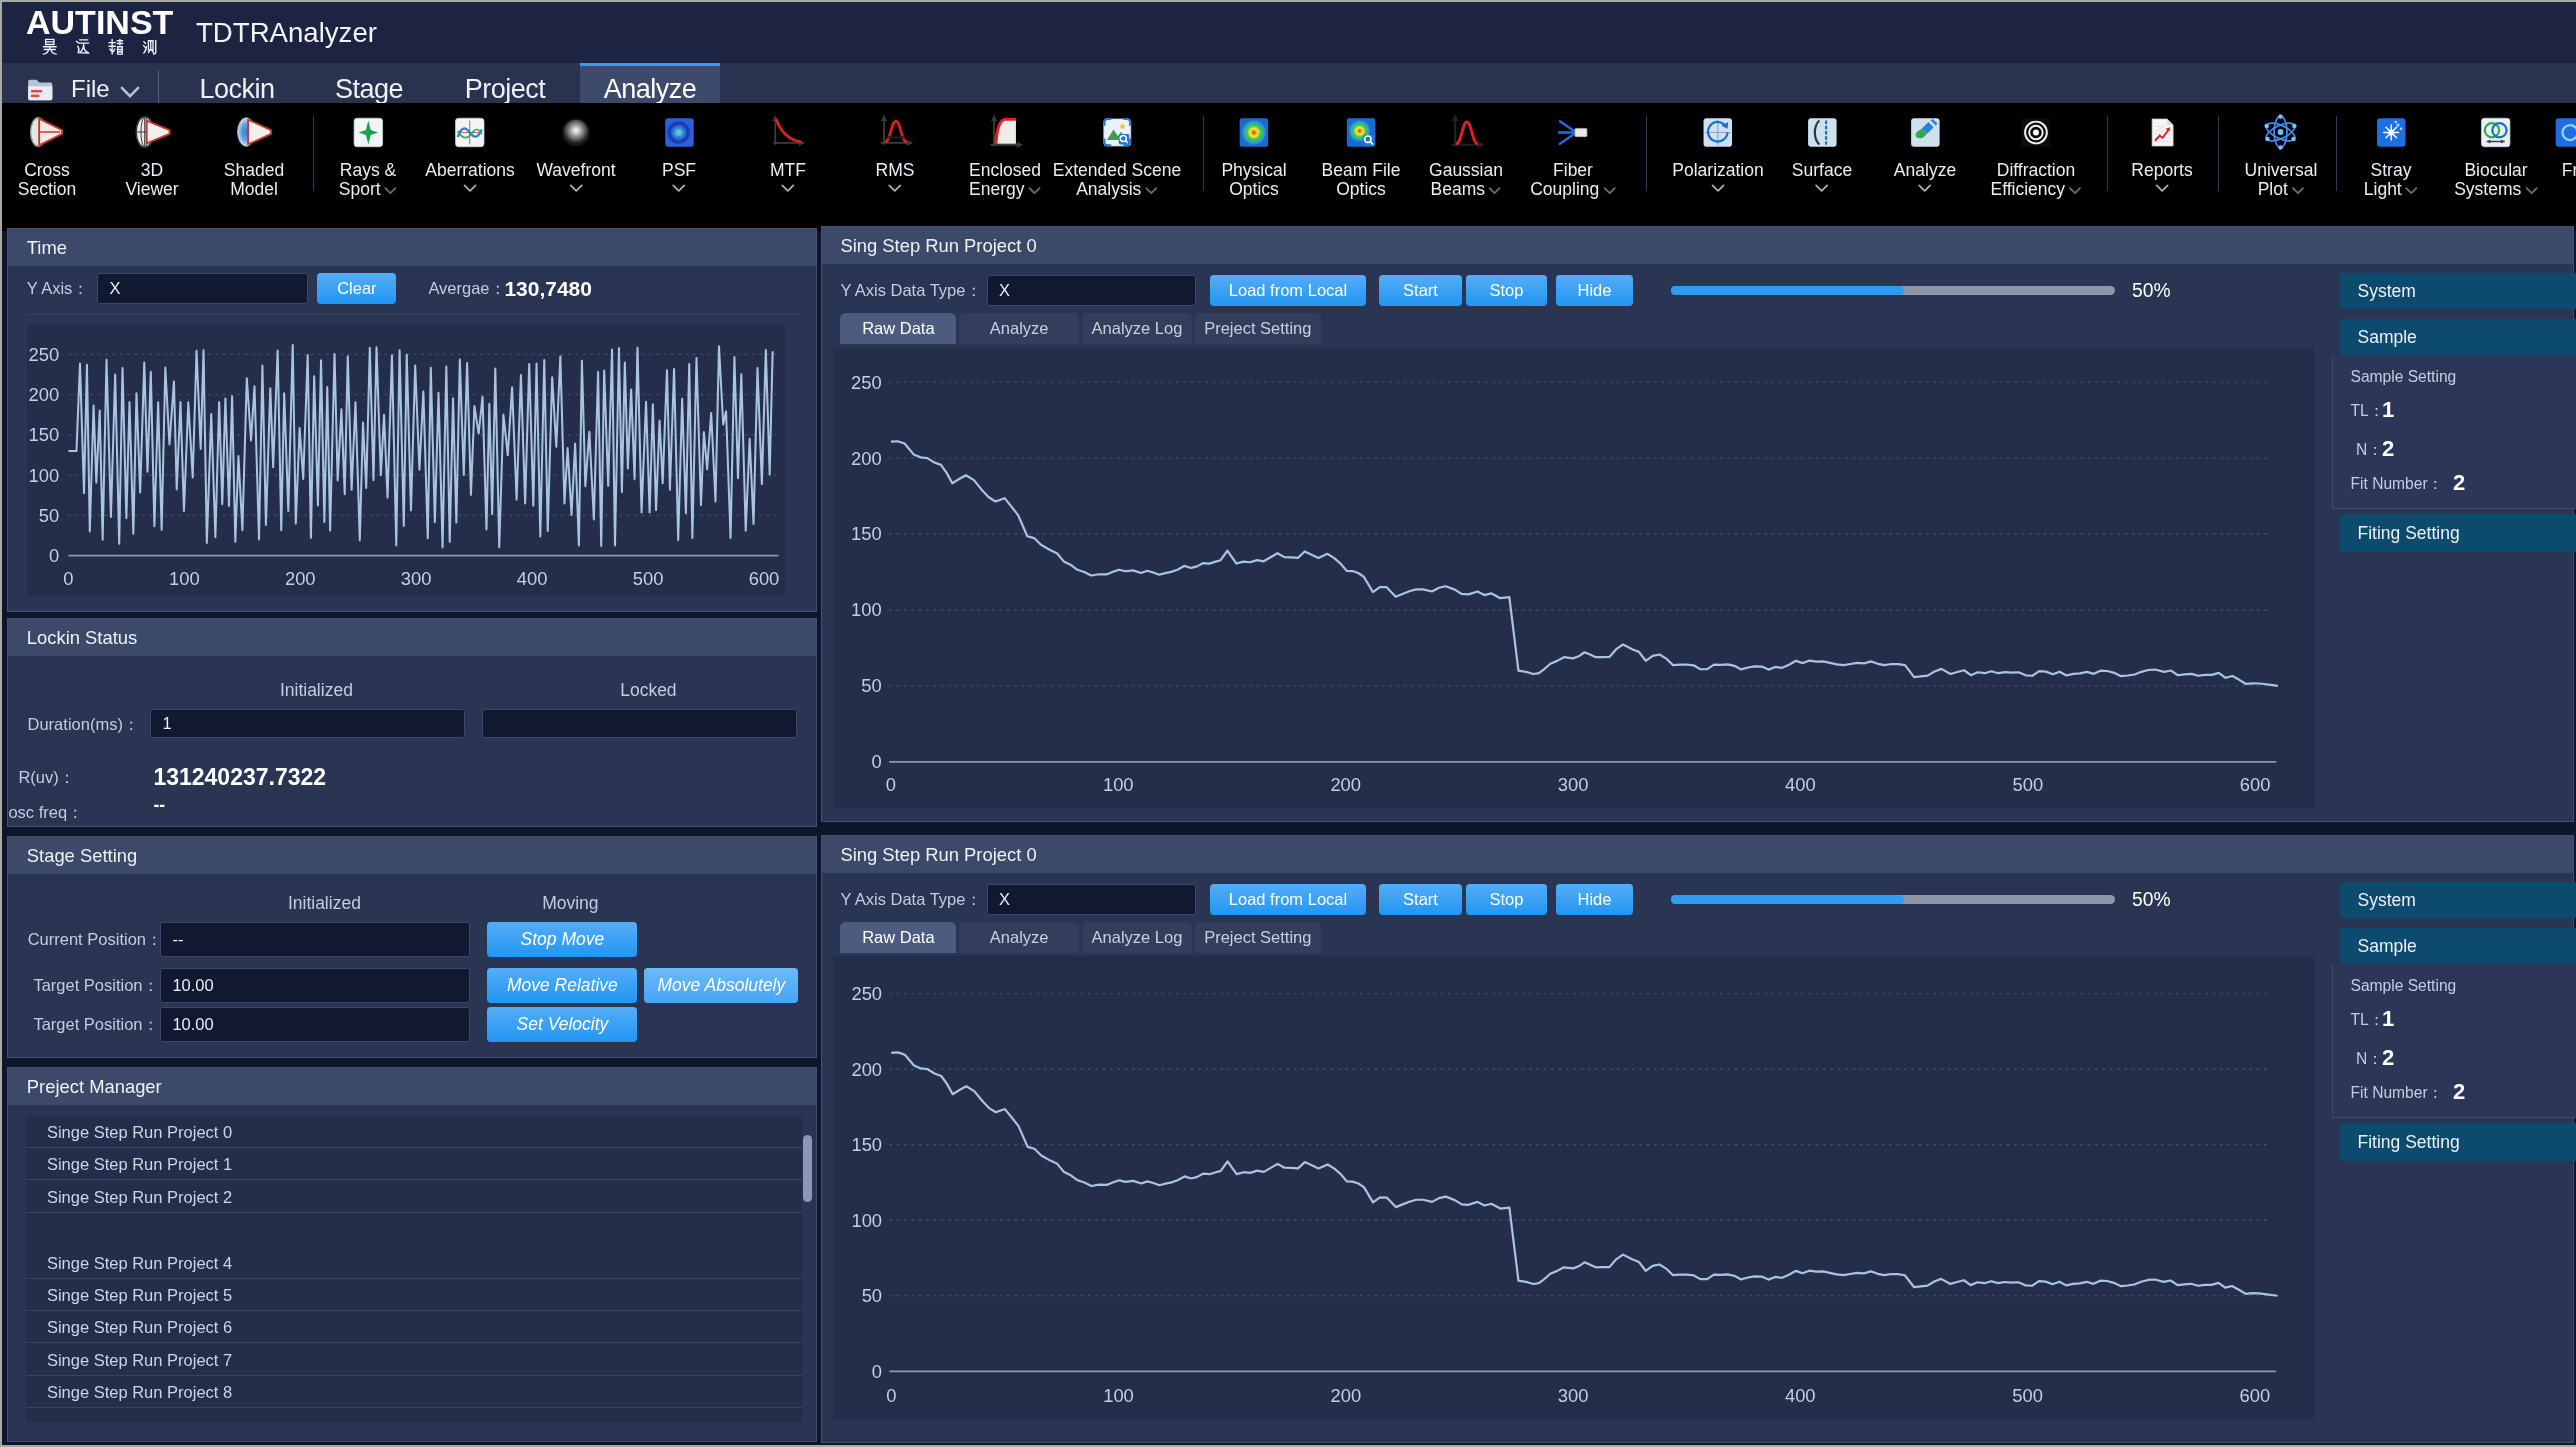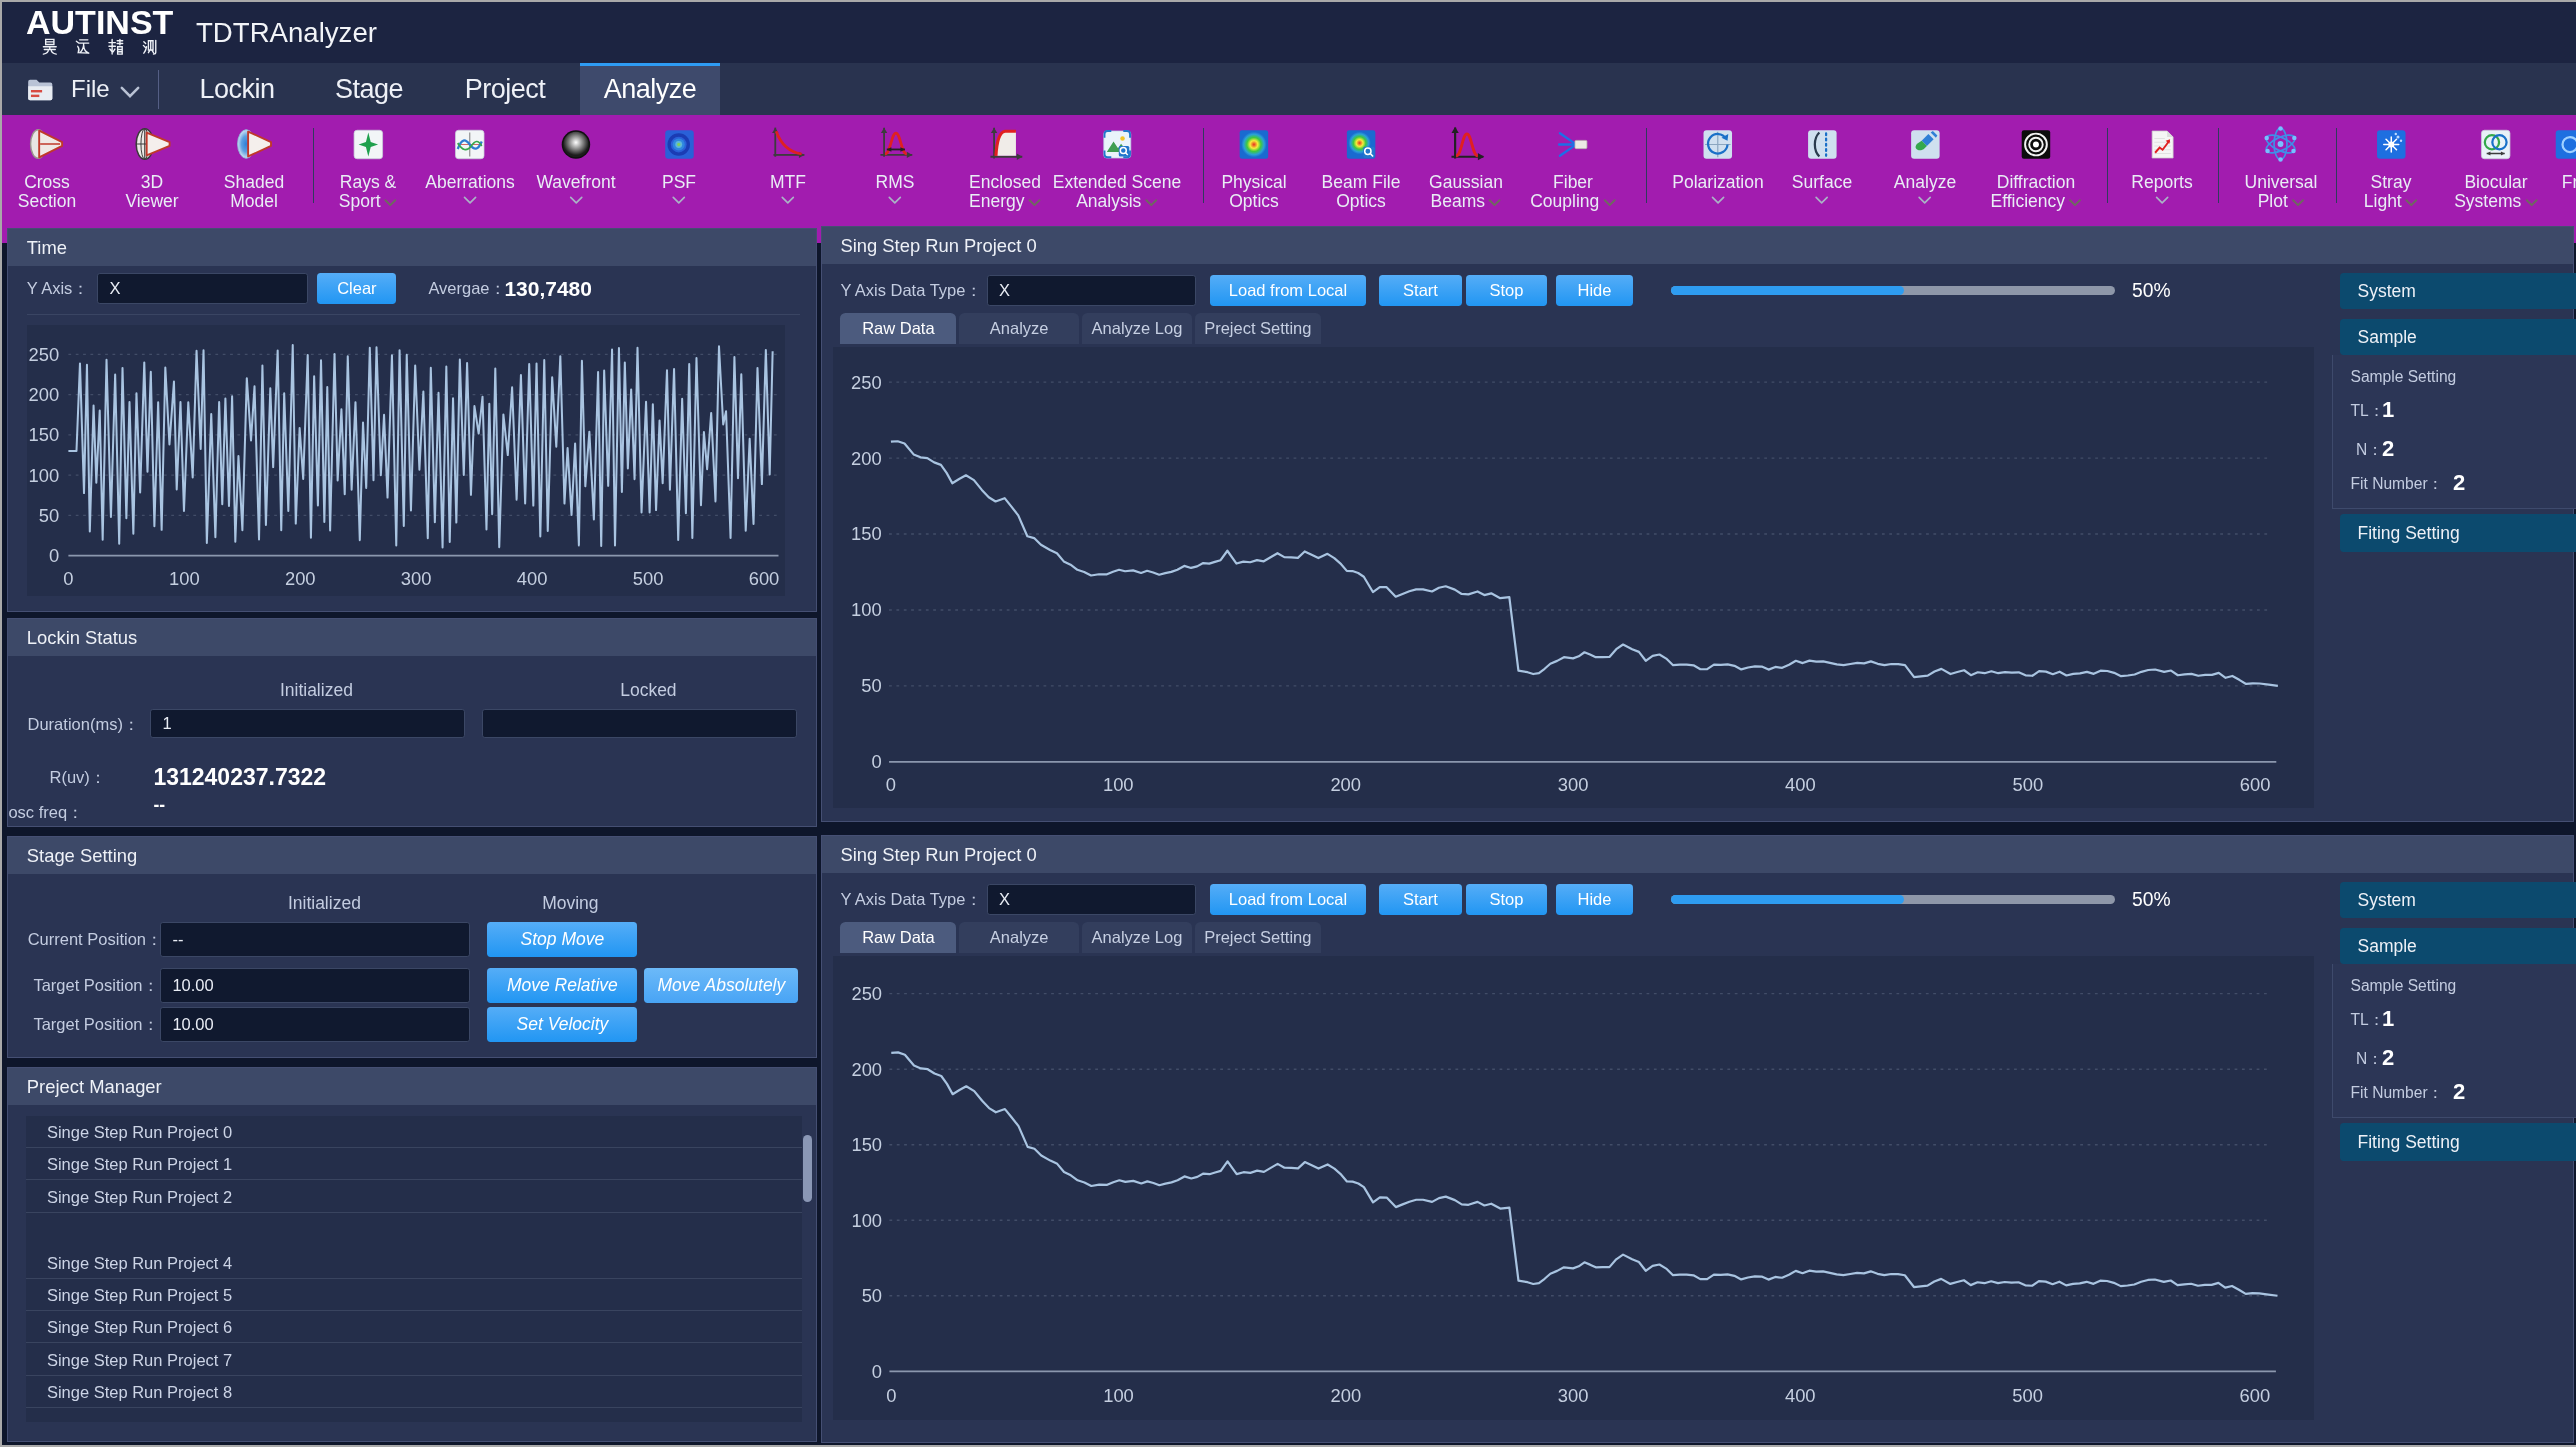--- a/index.html
+++ b/index.html
@@ -5,21 +5,21 @@
 .app { position:absolute; left:0; top:0; width:2576px; height:1447px; background:#0e162b; overflow:hidden; }
 .abs { position:absolute; }
 .hdr { position:absolute; left:0; top:0; width:100%; height:63px; background:#1c2441; }
 .logo { position:absolute; left:26px; top:2.8px; font-weight:bold; font-size:34px; color:#fff; }
 .title { position:absolute; left:196px; top:16.5px; font-size:27.6px; color:#f2f4f8; }
 .menubar { position:absolute; left:0; top:63px; width:100%; height:52px; background:#29334f; }
 .mitem { position:absolute; top:0; height:52px; line-height:52px; font-size:27px; letter-spacing:-0.5px; color:#eef1f7; transform:translateX(-50%); }
 .msep { position:absolute; left:158px; top:7.4px; width:0.9px; height:39px; background:#555f85; }
 .atab { position:absolute; left:580px; top:0; width:140px; height:52px; background:#3e4a6c; border-top:3.7px solid #2e9cf4; }
 .atab span { display:block; text-align:center; line-height:46px; font-size:27px; letter-spacing:-0.5px; color:#fff; }
-.toolbar { position:absolute; left:0; top:115px; width:100%; height:128px; background:#a21caf; }
+.toolbar { position:absolute; left:0; top:103px; width:100%; height:128px; background:#000000; }
 .titem { position:absolute; top:8.3px; transform:translateX(-50%); text-align:center; color:#e9edf5; }
 .ticwrap { height:50px; }
 .ticon { vertical-align:top; }
 .tlab { font-size:17.5px; line-height:18.4px; white-space:nowrap; }
 .chev { width:13px; height:7.4px; display:inline-block; }
 .chevb { width:15.6px; height:8.3px; display:inline-block; margin-top:2.8px; }
 .tsep { position:absolute; top:13px; width:0.9px; height:75px; background:#303b5c; }
 .panel { position:absolute; background:#2a3453; border:0.9px solid #454f73; }
 .phead { position:absolute; left:0; top:0; width:100%; height:37px; background:#3d4968; color:#eef1f7; font-size:18.4px; line-height:37px; padding-left:18.4px; }
 .lab { position:absolute; font-size:16.5px; color:#c3cce0; line-height:31px; white-space:nowrap; }
@@ -426,21 +426,21 @@
     </svg>
   </div>
 
   <div class="panel" style="left:7.4px;top:618px;width:810px;height:209px">
     <div class="phead">Lockin Status</div>
     <span class="hrow" style="left:262px;top:61px;width:92px;text-align:center">Initialized</span>
     <span class="hrow" style="left:594px;top:61px;width:92px;text-align:center">Locked</span>
     <span class="lab" style="left:0px;top:90px;width:131px;text-align:right">Duration(ms)：</span>
     <span class="inp" style="left:142px;top:90px;width:315px;height:29px;line-height:27.6px">1</span>
     <span class="inp" style="left:474px;top:90px;width:315px;height:29px"></span>
-    <span class="lab" style="left:4px;top:143px;width:131px;text-align:center">R(uv)：</span>
+    <span class="lab" style="left:10px;top:143px;width:131px;text-align:left">R(uv)：</span>
     <span class="abs bold" style="left:145px;top:143px;font-size:23px;line-height:31px">131240237.7322</span>
     <span class="lab" style="left:0px;top:178px;width:131px;text-align:left">osc freq：</span>
     <span class="abs bold" style="left:145px;top:171px;font-size:17.5px;line-height:31px">--</span>
   </div>
 
   <div class="panel" style="left:7.4px;top:836px;width:810px;height:222px">
     <div class="phead">Stage Setting</div>
     <span class="hrow" style="left:270px;top:56px;width:92px;text-align:center">Initialized</span>
     <span class="hrow" style="left:516px;top:56px;width:92px;text-align:center">Moving</span>
     <span class="lab2" style="left:19.3px;top:85px">Current Position：</span>

